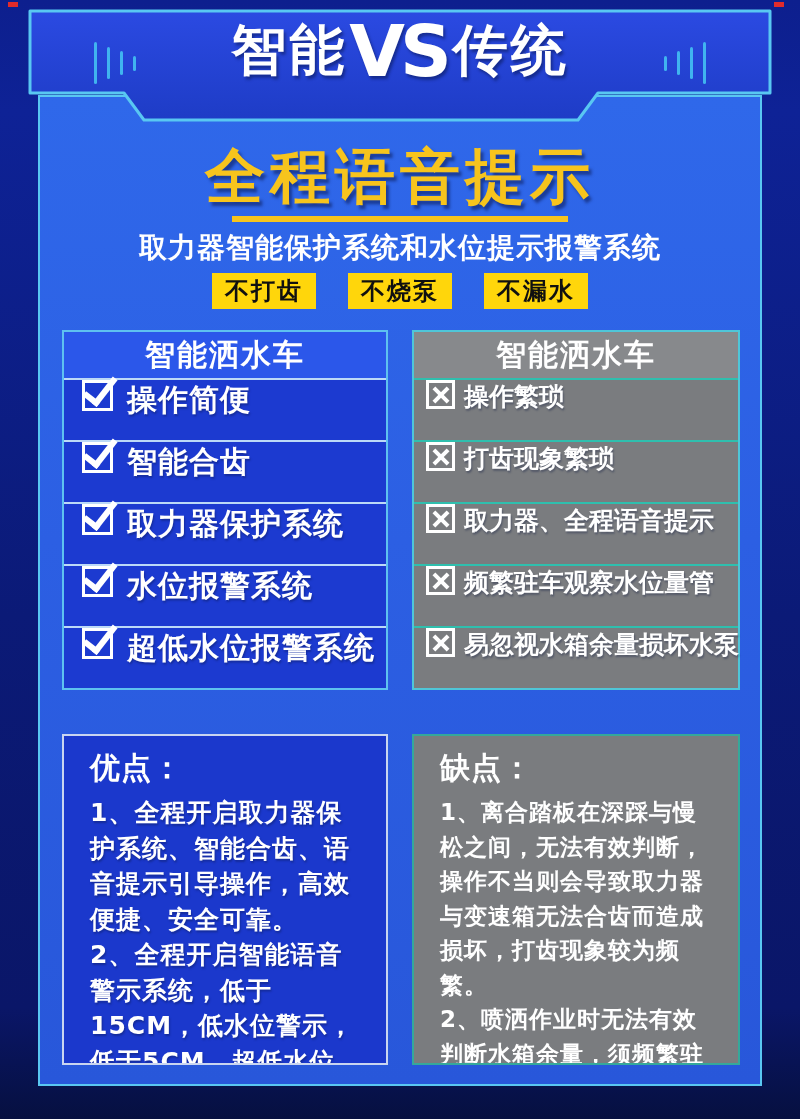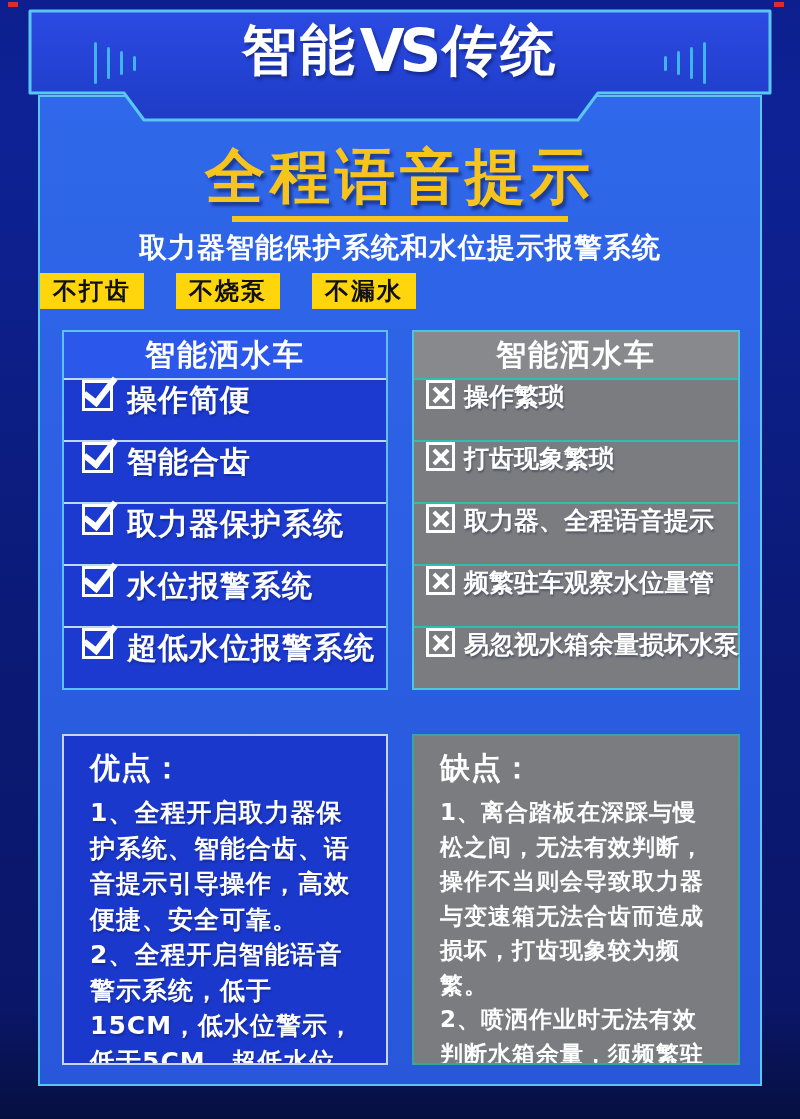--- a/index.html
+++ b/index.html
@@ -14,21 +14,21 @@
 
   
   .banner { position:absolute; left:28px; top:8px; width:744px; height:116px; z-index:3; }
   .banner svg { display:block; }
   .banner-title {
     position:absolute; left:0; right:0; top:0; height:86px;
     display:flex; align-items:center; justify-content:center;
     color:#fff; text-shadow:2px 3px 3px rgba(5,15,60,.45); white-space:nowrap;
   }
   .t-cn { font-size:55px; font-weight:900; letter-spacing:3px;text-align:right; }
-  .t-vs { font-size:58px; font-weight:900; letter-spacing:-5px; margin:0 6px 0 2px; line-height:1; }
+  .t-vs { font-size:72px; font-weight:900; letter-spacing:-5px; margin:0 6px 0 2px; line-height:1; }
   .bars { position:absolute; top:26px; height:58px; display:flex; align-items:center; gap:10px; }
   .bars.left  { left:66px; }
   .bars.right { right:66px; }
   .bars i { display:block; width:3px; border-radius:2px; background:#45c8f5; opacity:.85; }
   .bars.left  i:nth-child(1){height:42px;} .bars.left  i:nth-child(2){height:32px;}
   .bars.left  i:nth-child(3){height:24px;} .bars.left  i:nth-child(4){height:15px;}
   .bars.right i:nth-child(1){height:15px;} .bars.right i:nth-child(2){height:24px;}
   .bars.right i:nth-child(3){height:32px;} .bars.right i:nth-child(4){height:42px;}
 
   
@@ -41,21 +41,21 @@
     position:absolute; top:40px; left:0; right:0; text-align:center;
     font-size:60px; font-weight:900; color:#f7c41d; letter-spacing:5px;
     text-shadow:3px 4px 3px rgba(8,18,70,.5); white-space:nowrap;
   }
   .hero-underline { position:absolute; top:119px; left:50%; transform:translateX(-50%);
     width:336px; height:6px; background:#f7c41d; }
   .hero-subtitle {
     position:absolute; top:132px; left:0; right:0; text-align:center;
     font-size:28px; font-weight:800; color:#fff; letter-spacing:1px; white-space:nowrap;
   }
-  .badges { position:absolute; top:176px; left:0; right:0; display:flex; justify-content:flex-start; gap:32px; }
+  .badges { position:absolute; top:176px; left:0; right:0; display:flex; justify-content:center; gap:32px; }
   .badge { background:#ffd60b; color:#101010; font-size:24px; font-weight:900;
     letter-spacing:2px; padding:3px 13px; line-height:30px; }
 
   
   .tbl { position:absolute; top:233px; box-sizing:border-box; }
   .tbl.smart   { left:22px;  width:326px; border:2px solid #5ec1f0; }
   .tbl.regular { left:372px; width:328px; border:2px solid #4fc6d8; }
   .tbl-head { height:46px; line-height:46px; text-align:center;
     color:#fff; font-size:30px; font-weight:900; letter-spacing:2px; }
   .smart   .tbl-head { background:#2b57ea; border-bottom:2px solid #bcd9f7; }

